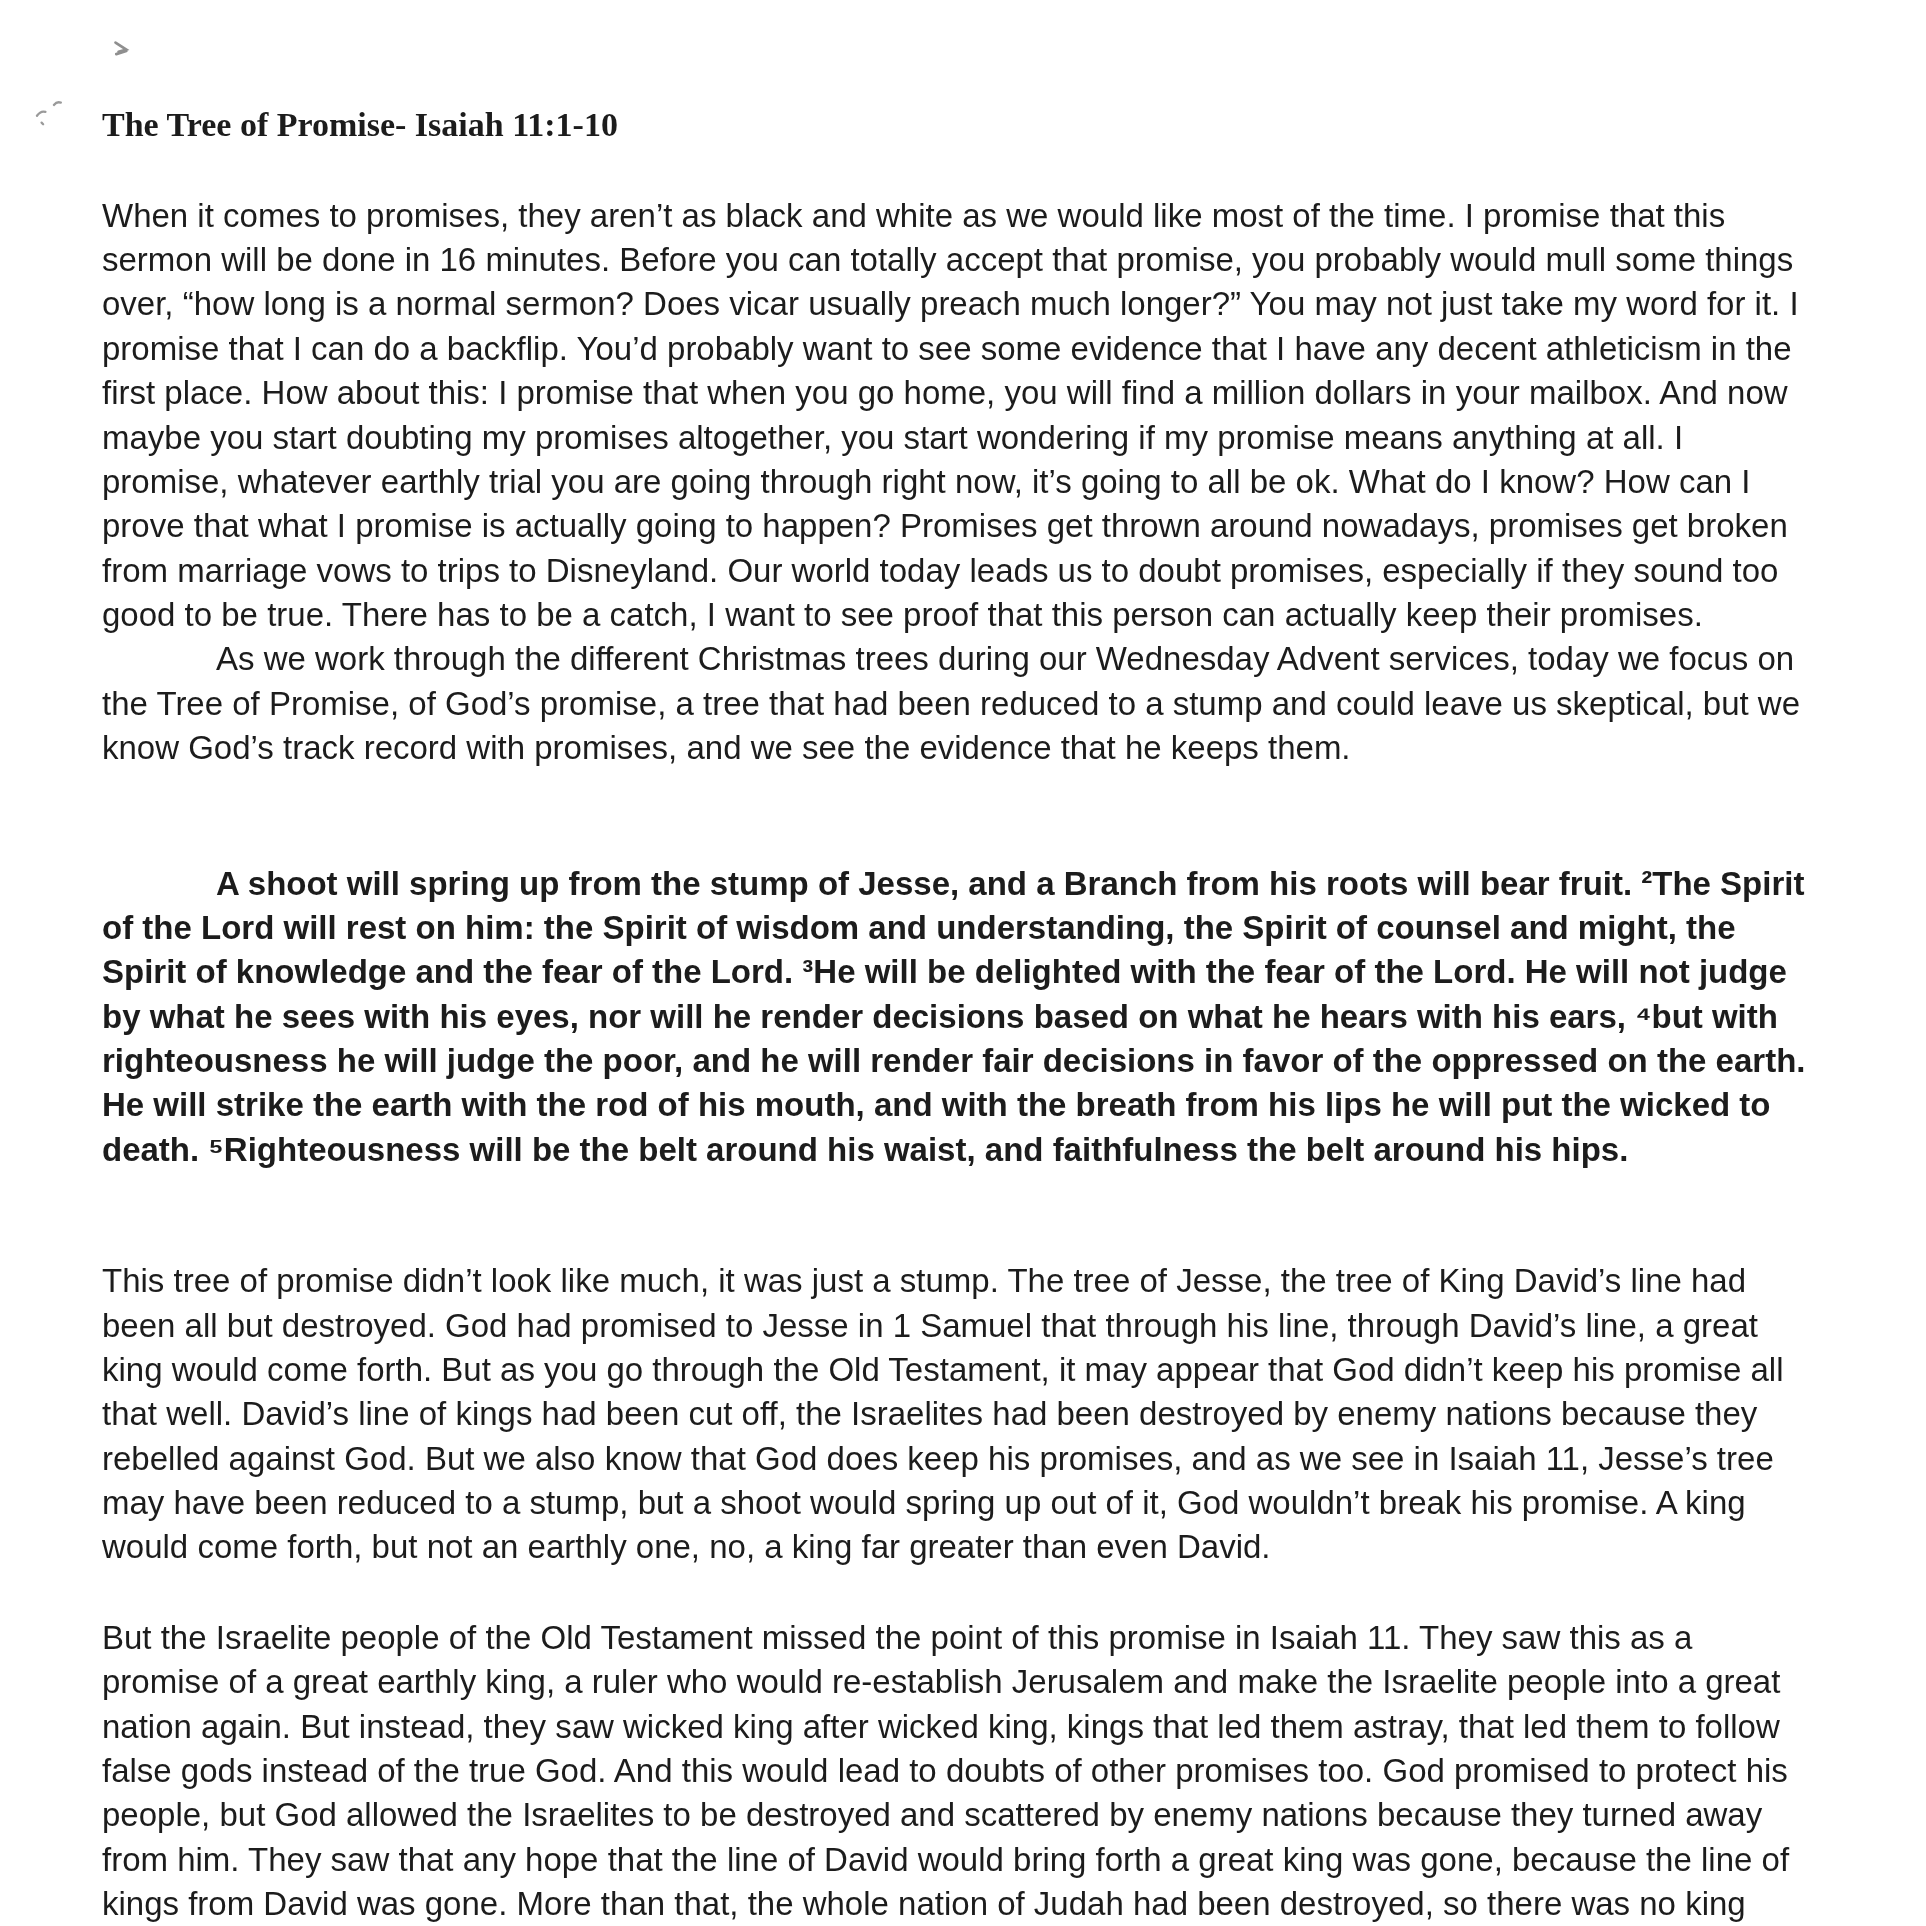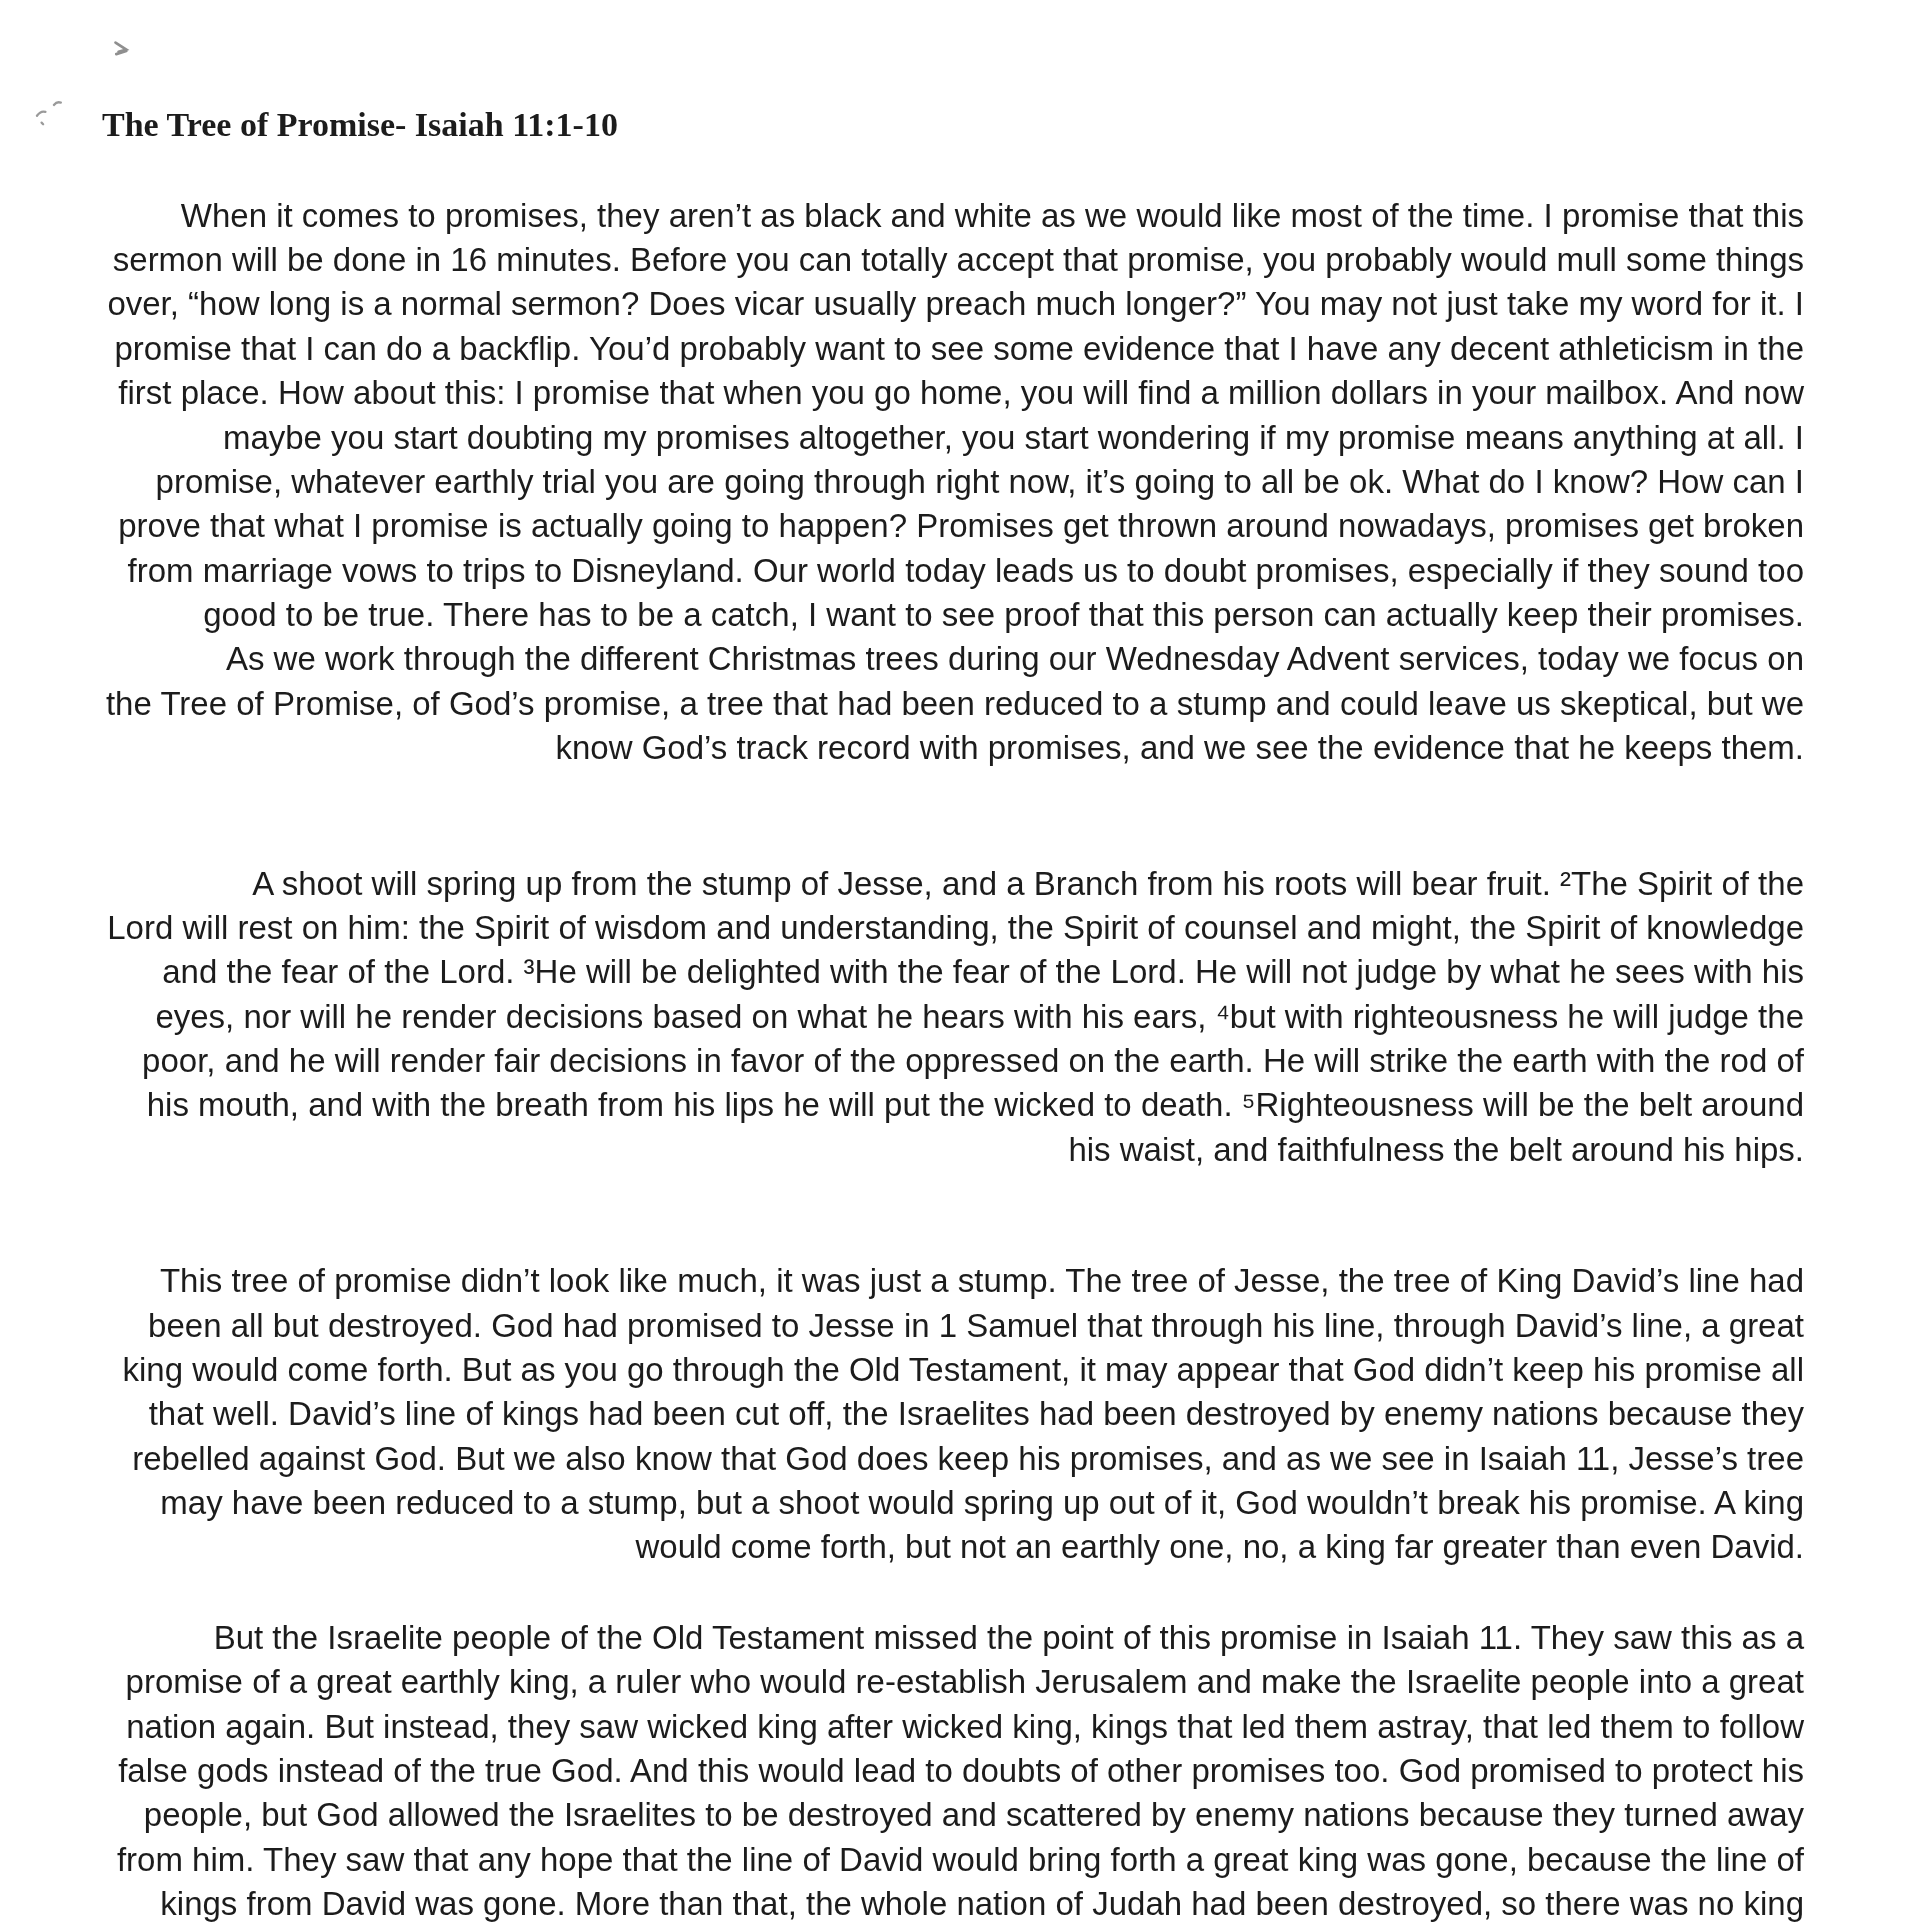--- a/index.html
+++ b/index.html
@@ -33,31 +33,30 @@
     margin: 0;
     font-size: 34px;
     font-family: Liberation Serif, serif;
   }
   .byline {
     font-weight: 700;
     margin: 0;
     padding-left: 114px;
   }
   .para {
-    margin: 46px 16px 0 0;
-    text-align: right;
+    margin: 46px 8px 0 0;
   }
   .para.flow {
     margin-top: 0;
   }
   .indent {
     text-indent: 114px;
   }
   .scripture {
-    font-weight: 400;
+    font-weight: 700;
     margin-top: 91px;
   }
   .after-scripture {
     margin-top: 87px;
   }
   .pencil-marks {
     position: absolute;
     left: 0;
     top: 0;
     pointer-events: none;

